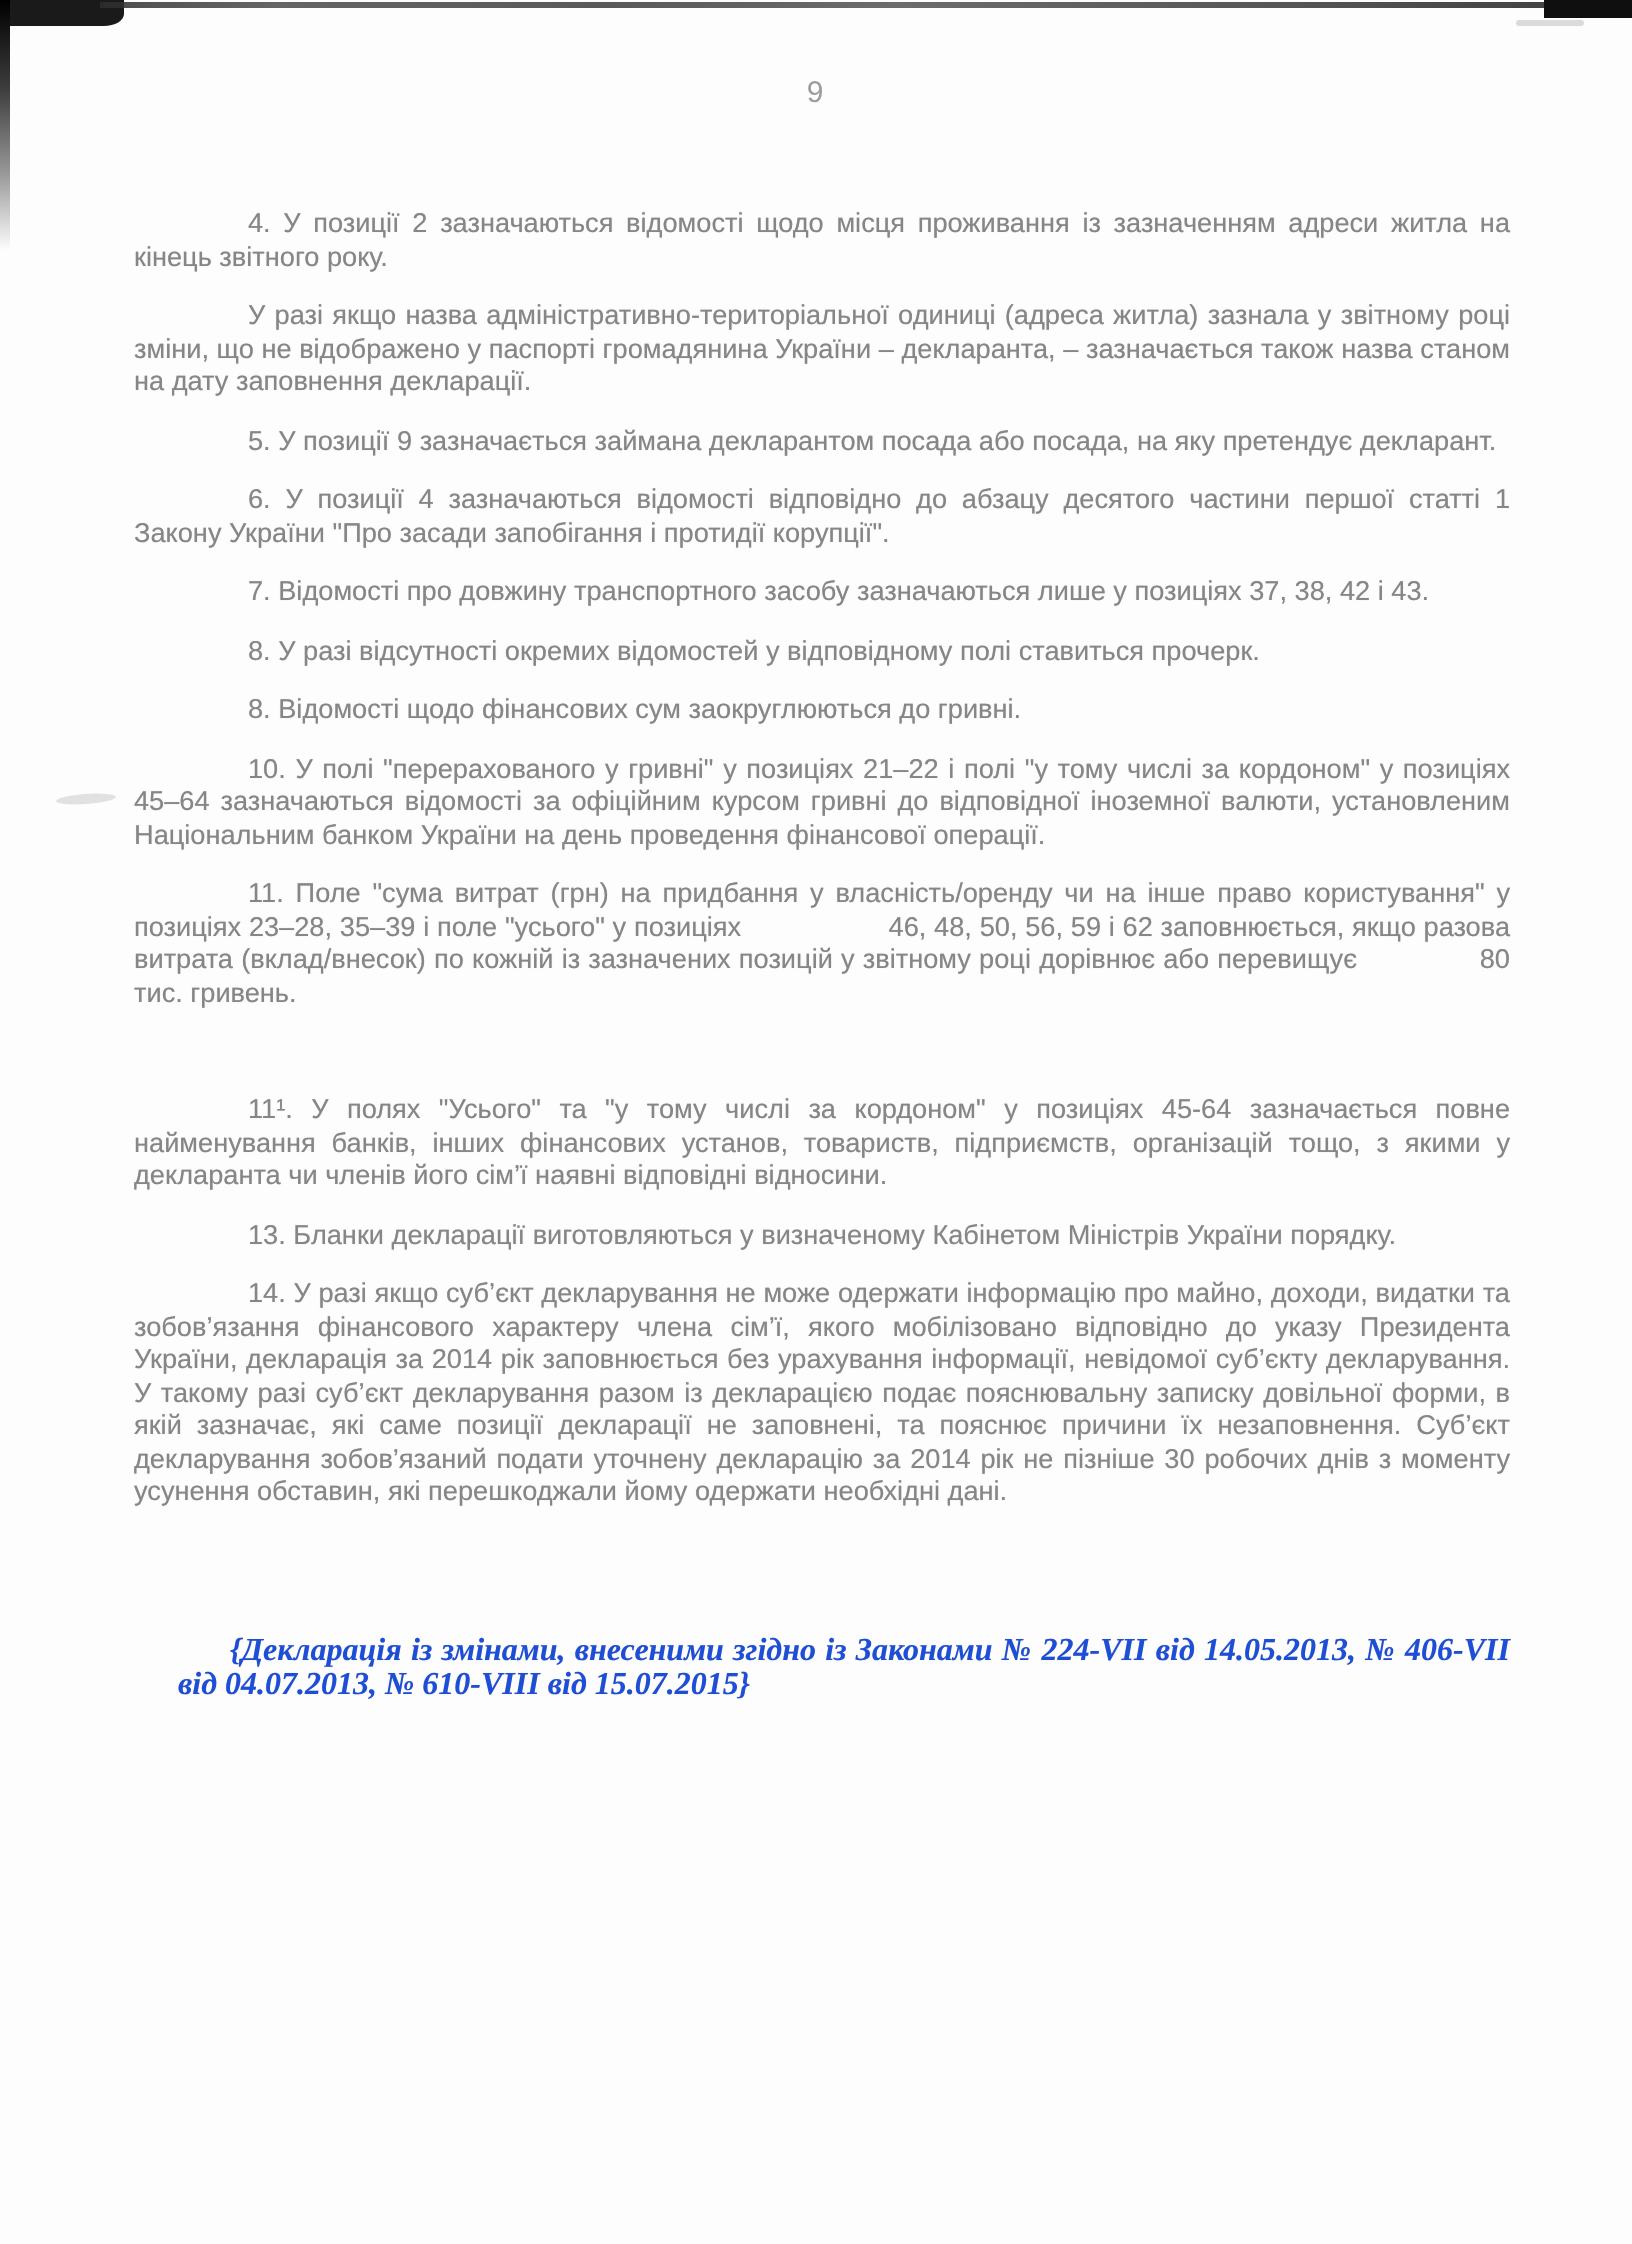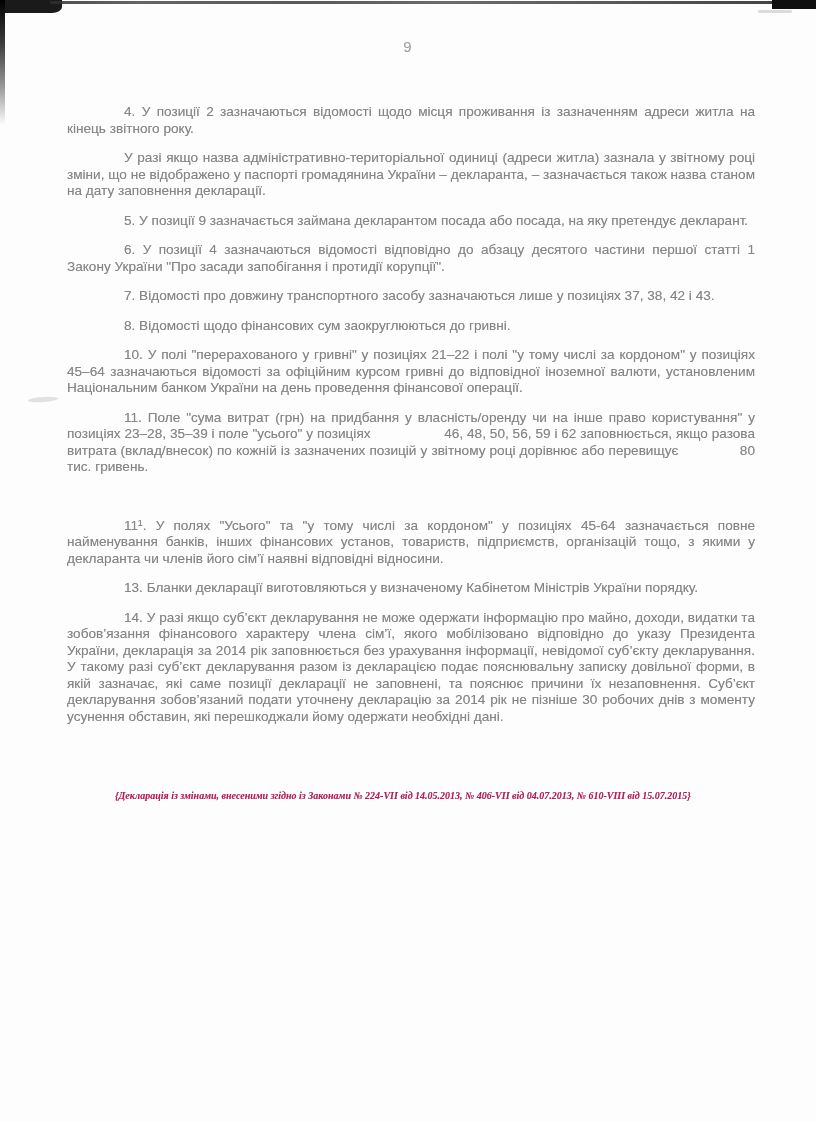--- a/index.html
+++ b/index.html
@@ -69,23 +69,23 @@
     margin: 0 0 13px 0;
     text-indent: 57px;
   }
   .content p.gap-before { margin-top: 42px; }
 
   .footer-note {
     margin: 62px 0 0 22px !important;
     font-family: "Liberation Serif", serif;
     font-style: italic;
     font-weight: bold;
-    font-size: 10px;
+    font-size: 16px;
     line-height: 17.5px;
-    color: #be185d;
+    color: #1d4ed8;
     text-indent: 26px !important;
     text-align: justify;
     text-shadow: 0 0 0.4px rgba(117,117,117,0.5);
   }
 </style>
 </head>
 <body>
 
 <div class="page">
 
@@ -93,24 +93,25 @@
   <div class="art art-top-line"></div>
   <div class="art art-corner-right"></div>
   <div class="art art-right-smudge"></div>
   <div class="art art-left-edge"></div>
   <div class="art art-dash"></div>
 
   <div class="page-number">9</div>
 
   <div class="content">
     <p>4. У позиції 2 зазначаються відомості щодо місця проживання із зазначенням адреси житла на кінець звітного року.</p>
-    <p>У разі якщо назва адміністративно-територіальної одиниці (адреси житла) зазнала у звітному році зміни, що не відображено у паспорті громадянина України – декларанта, – зазначається також назва станом на дату заповнення декларації.</p>
+    <p>У разі якщо назва адміністративно-територіальної одиниці (адреса житла) зазнала у звітному році зміни, що не відображено у паспорті громадянина України – декларанта, – зазначається також назва станом на дату заповнення декларації.</p>
     <p>5. У позиції 9 зазначається займана декларантом посада або посада, на яку претендує декларант.</p>
     <p>6. У позиції 4 зазначаються відомості відповідно до абзацу десятого частини першої статті 1 Закону України "Про засади запобігання і протидії корупції".</p>
     <p>7. Відомості про довжину транспортного засобу зазначаються лише у позиціях 37, 38, 42 і 43.</p>
+    <p>8. У разі відсутності окремих відомостей у відповідному полі ставиться прочерк.</p>
     <p>8. Відомості щодо фінансових сум заокруглюються до гривні.</p>
     <p>10. У полі "перерахованого у гривні" у позиціях 21–22 і полі "у тому числі за кордоном" у позиціях 45–64 зазначаються відомості за офіційним курсом гривні до відповідної іноземної валюти, установленим Національним банком України на день проведення фінансової операції.</p>
     <p>11. Поле "сума витрат (грн) на придбання у власність/оренду чи на інше право користування" у позиціях 23–28, 35–39 і поле "усього" у позиціях &nbsp;&nbsp;&nbsp;&nbsp;&nbsp;&nbsp;&nbsp;&nbsp;&nbsp;&nbsp;&nbsp;&nbsp;&nbsp;&nbsp;&nbsp;&nbsp;&nbsp; 46, 48, 50, 56, 59 і 62 заповнюється, якщо разова витрата (вклад/внесок) по кожній із зазначених позицій у звітному році дорівнює або перевищує &nbsp;&nbsp;&nbsp;&nbsp;&nbsp;&nbsp;&nbsp;&nbsp;&nbsp;&nbsp;&nbsp;&nbsp;&nbsp; 80 тис. гривень.</p>
     <p class="gap-before">11¹. У полях "Усього" та "у тому числі за кордоном" у позиціях 45-64 зазначається повне найменування банків, інших фінансових установ, товариств, підприємств, організацій тощо, з якими у декларанта чи членів його сім’ї наявні відповідні відносини.</p>
     <p>13. Бланки декларації виготовляються у визначеному Кабінетом Міністрів України порядку.</p>
     <p>14. У разі якщо суб’єкт декларування не може одержати інформацію про майно, доходи, видатки та зобов’язання фінансового характеру члена сім’ї, якого мобілізовано відповідно до указу Президента України, декларація за 2014 рік заповнюється без урахування інформації, невідомої суб’єкту декларування. У такому разі суб’єкт декларування разом із декларацією подає пояснювальну записку довільної форми, в якій зазначає, які саме позиції декларації не заповнені, та пояснює причини їх незаповнення. Суб’єкт декларування зобов’язаний подати уточнену декларацію за 2014 рік не пізніше 30 робочих днів з моменту усунення обставин, які перешкоджали йому одержати необхідні дані.</p>
     <p class="footer-note">{Декларація із змінами, внесеними згідно із Законами № 224-VII від 14.05.2013, № 406-VII від 04.07.2013, № 610-VIII від 15.07.2015}</p>
   </div>
 
 </div>

